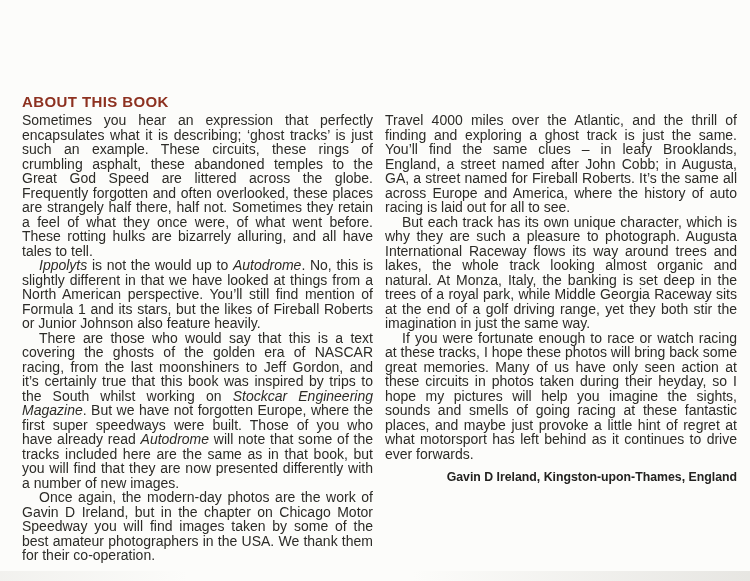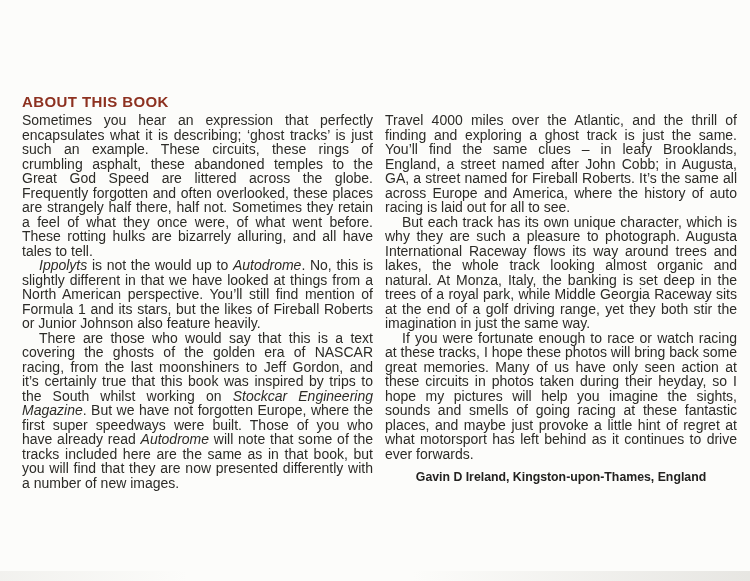--- a/index.html
+++ b/index.html
@@ -43,21 +43,21 @@
     text-justify: inter-word;
   }
   .paragraphs p.indent { text-indent: 17px; }
   .paragraphs i { font-style: italic; }
   .signature {
     margin: 9px 0 0 0;
     font-size: 12.3px;
     line-height: 15px;
     font-weight: bold;
     color: #232220;
-    text-align: center;
+    text-align: right;
   }
   .bottom-shadow {
     position: absolute;
     left: 0;
     bottom: 0;
     width: 750px;
     height: 10px;
     background: linear-gradient(to right,
       rgba(210,208,202,0.25) 0%,
       rgba(210,208,202,0.0) 25%,
@@ -69,20 +69,21 @@
 <body>
 
 <div class="page">
   <div class="content">
     <div class="col">
       <h2 class="heading" style="color: rgb(141, 49, 32);">ABOUT THIS BOOK</h2>
       <div class="paragraphs">
           <p class=""><span>Sometimes you hear an expression that perfectly encapsulates what it is describing; ‘ghost tracks’ is just such an example. These circuits, these rings of crumbling asphalt, these abandoned temples to the Great God Speed are littered across the globe. Frequently forgotten and often overlooked, these places are strangely half there, half not. Sometimes they retain a feel of what they once were, of what went before. These rotting hulks are bizarrely alluring, and all have tales to tell.</span></p>
           <p class="indent"><i>Ippolyts</i><span> is not the would up to </span><i>Autodrome</i><span>. No, this is slightly different in that we have looked at things from a North American perspective. You’ll still find mention of Formula 1 and its stars, but the likes of Fireball Roberts or Junior Johnson also feature heavily.</span></p>
           <p class="indent"><span>There are those who would say that this is a text covering the ghosts of the golden era of NASCAR racing, from the last moonshiners to Jeff Gordon, and it’s certainly true that this book was inspired by trips to the South whilst working on </span><i>Stockcar Engineering Magazine</i><span>. But we have not forgotten Europe, where the first super speedways were built. Those of you who have already read </span><i>Autodrome</i><span> will note that some of the tracks included here are the same as in that book, but you will find that they are now presented differently with a number of new images.</span></p>
+          <p class="indent"><span>Once again, the modern-day photos are the work of Gavin D Ireland, but in the chapter on Chicago Motor Speedway you will find images taken by some of the best amateur photographers in the USA. We thank them for their co-operation.</span></p>
         </div>
     </div>
     <div class="col col-right">
       <div class="paragraphs">
           <p class=""><span>Travel 4000 miles over the Atlantic, and the thrill of finding and exploring a ghost track is just the same. You’ll find the same clues – in leafy Brooklands, England, a street named after John Cobb; in Augusta, GA, a street named for Fireball Roberts. It’s the same all across Europe and America, where the history of auto racing is laid out for all to see.</span></p>
           <p class="indent"><span>But each track has its own unique character, which is why they are such a pleasure to photograph. Augusta International Raceway flows its way around trees and lakes, the whole track looking almost organic and natural. At Monza, Italy, the banking is set deep in the trees of a royal park, while Middle Georgia Raceway sits at the end of a golf driving range, yet they both stir the imagination in just the same way.</span></p>
           <p class="indent"><span>If you were fortunate enough to race or watch racing at these tracks, I hope these photos will bring back some great memories. Many of us have only seen action at these circuits in photos taken during their heyday, so I hope my pictures will help you imagine the sights, sounds and smells of going racing at these fantastic places, and maybe just provoke a little hint of regret at what motorsport has left behind as it continues to drive ever forwards.</span></p>
         </div>
       <p class="signature">Gavin D Ireland, Kingston-upon-Thames, England</p>
     </div>

